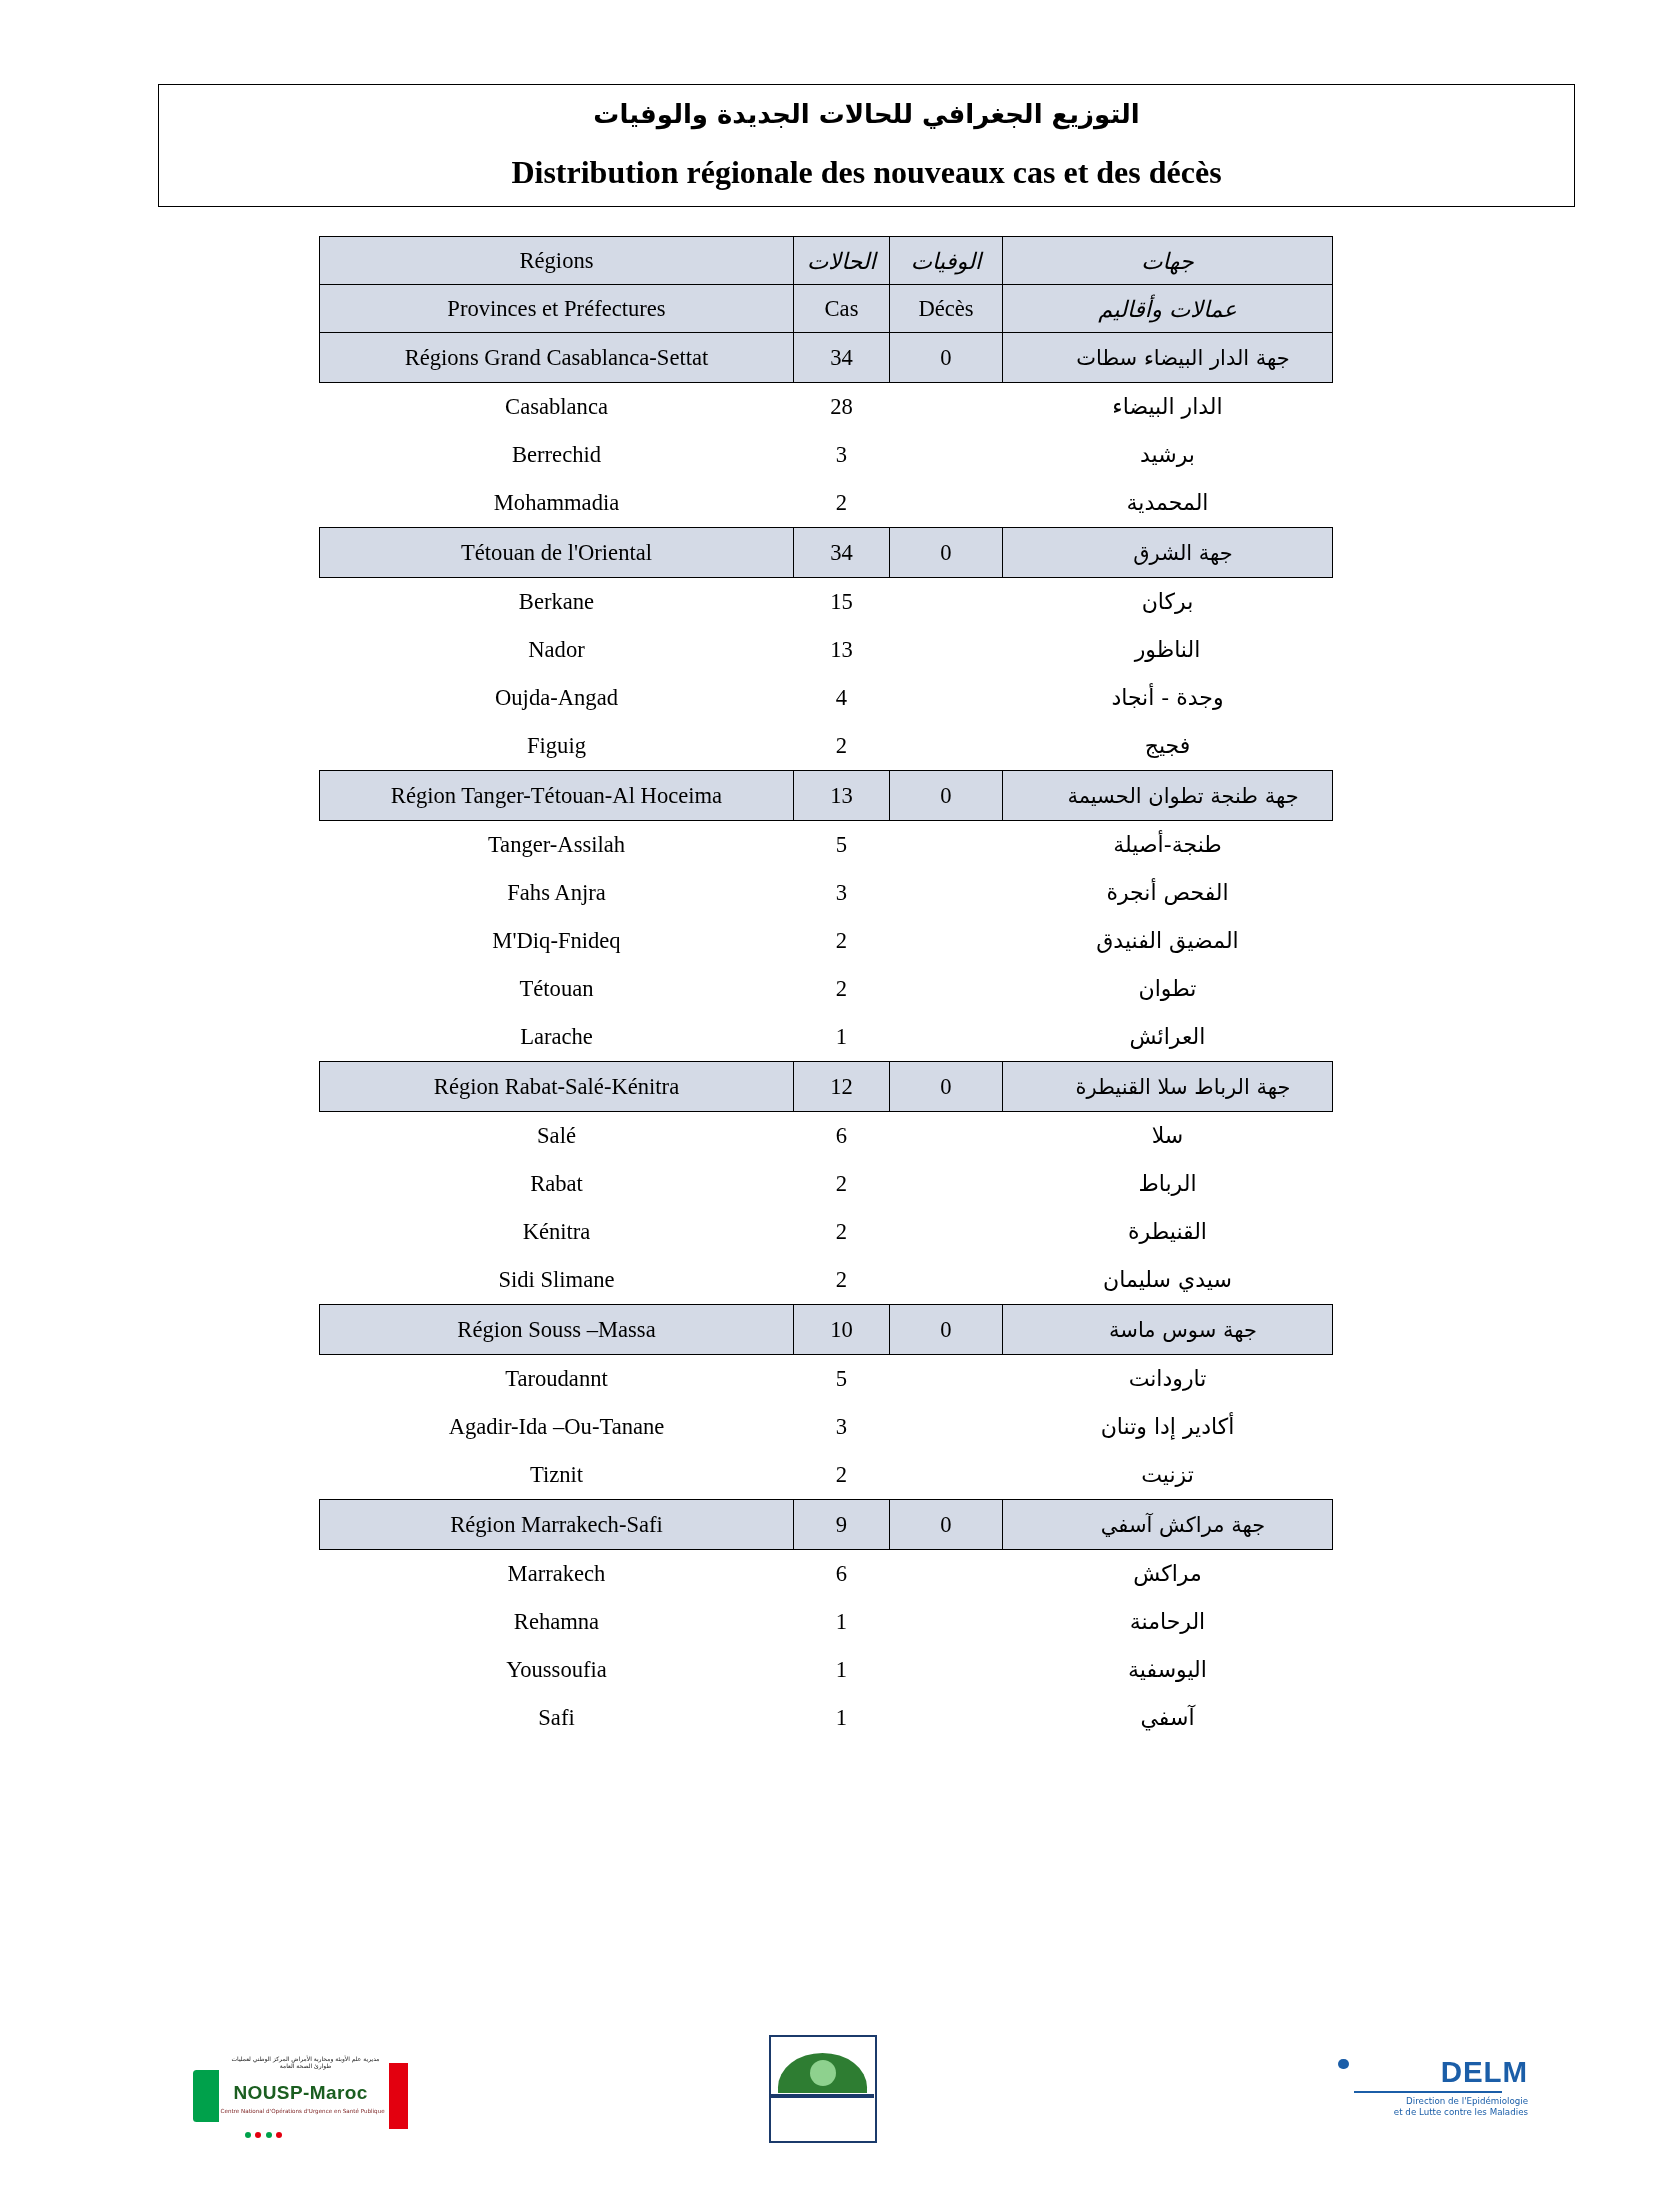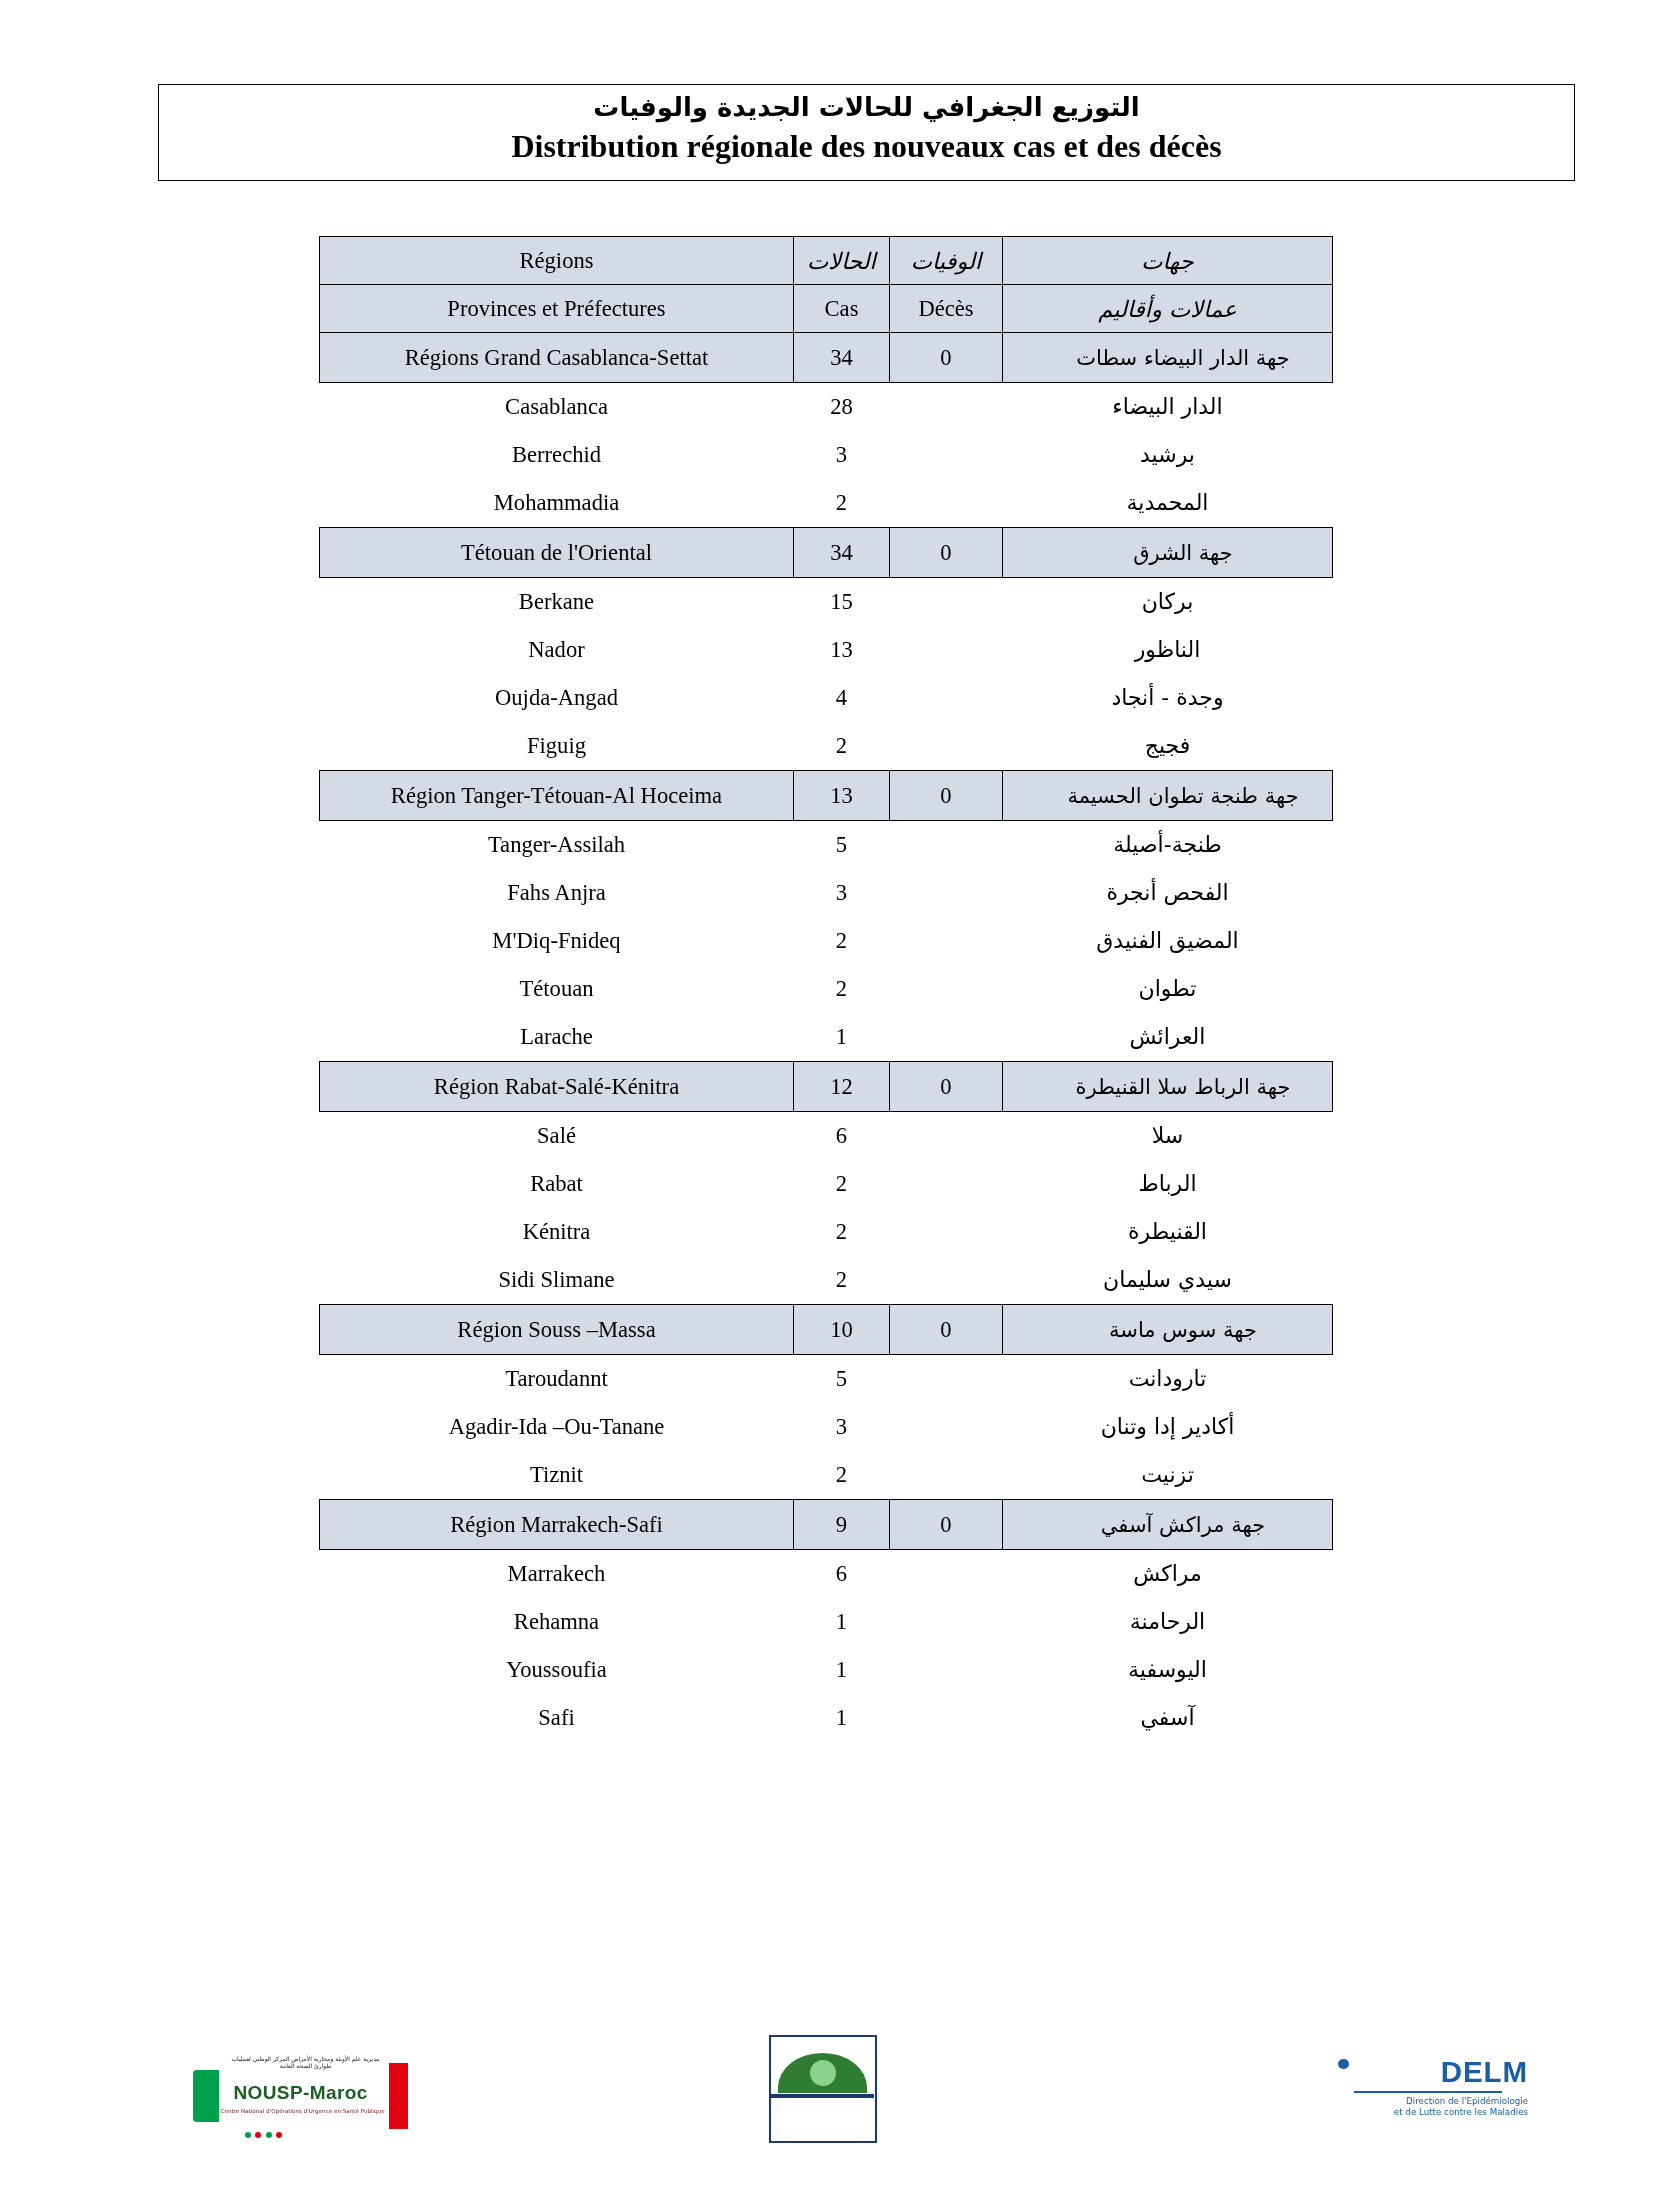--- a/index.html
+++ b/index.html
@@ -22,36 +22,36 @@
   }
 
   
   .title-box {
     position: absolute;
     left: 158px;
     top: 84px;
     width: 1417px;
     border: 1.7px solid #000;
     box-sizing: border-box;
-    padding: 5px 7px 14px 7px;
+    padding: 12px 7px 14px 7px;
     text-align: center;
   }
   .title-ar {
     font-family: "DejaVu Sans", sans-serif;
     font-weight: bold;
     font-size: 26px;
     line-height: 35px;
     direction: rtl;
   }
   .title-fr {
     font-family: "Liberation Serif", serif;
     font-weight: bold;
     font-size: 32px;
     line-height: 40px;
-    margin-top: 1px;
+    margin-top: 20px;
   }
 
   
   .table-wrap {
     position: absolute;
     left: 319px;
     top: 236px;
     width: 1012px;
   }
   table.dist {

